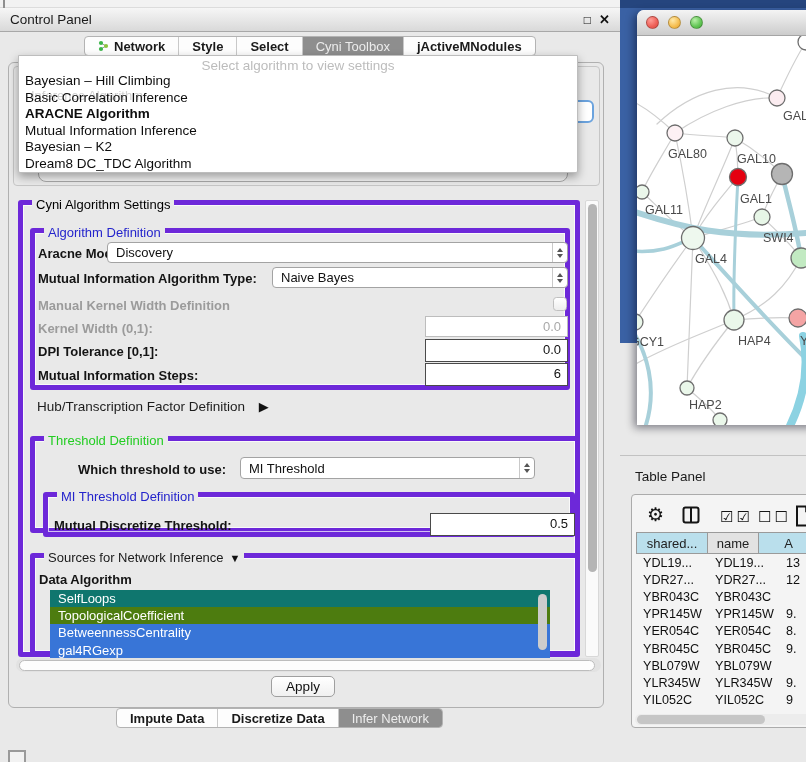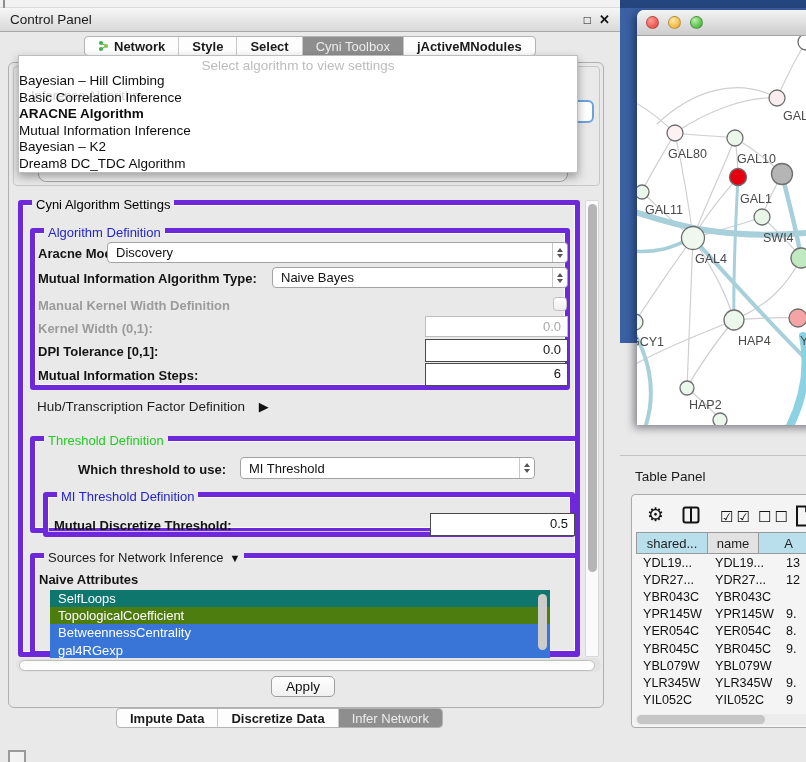--- a/index.html
+++ b/index.html
@@ -37,21 +37,21 @@
   #combo-frag { left:38px; top:158px; width:530px; height:24px; border:1px solid #a8a8a8; border-radius:8px; background:#f3f3f3; }
   #focus-frag { left:540px; top:100px; width:54px; height:23px; background:#fff; border:2.5px solid #6ba3de; border-radius:6px; }
 
   
   #algo-dropdown { left:18px; top:55px; width:560px; height:118px; background:#fff;
                    border:1px solid #bdbdbd; border-radius:0 0 2px 2px; z-index:20;
                    box-shadow:0 4px 10px rgba(0,0,0,0.35); }
   #algo-placeholder { width:100%; text-align:center; font-size:13.5px; color:#bcbcbc; padding-top:2px; }
   #ghost-label { position:absolute; left:12px; top:32px; font-size:13px; color:rgba(130,130,130,0.38); }
   #algo-items { position:absolute; left:0; top:17px; width:100%; }
-  .algo-item { font-size:13.5px; color:#0d0d0d; line-height:16.6px; }
+  .algo-item { font-size:13.5px; color:#0d0d0d; line-height:16.6px; padding-left:6px; }
   .algo-item.sel { font-weight:bold; }
 
   
   .grp { position:absolute; border:5px solid #6d28d9; border-radius:3px;
          box-shadow:inset 0 0 0 1px rgba(255,255,255,0.7); }
   .grp-title { position:absolute; top:-8px; left:9px; background:#e9e9e9; padding:0 4px; font-size:13px; white-space:nowrap; }
   #grp-settings { left:18px; top:200px; width:562px; height:457px; }
   #grp-algodef  { left:30px; top:228px; width:540px; height:162px; }
   #grp-algodef > .grp-title { color:#2424cc; }
   #grp-threshold { left:30px; top:436px; width:550px; height:97px; }
@@ -251,21 +251,21 @@
       <div class="grp-title">MI Threshold Definition</div>
       <div class="abs lbl" style="left:6px; top:21px;">Mutual Discretize Threshold:</div>
       <div class="field" style="left:382px; top:16px; width:145px; height:23px;">0.5</div>
     </div>
   </div>
 
   <div class="grp" id="grp-sources">
     <div class="grp-title" style="color:#1a1a1a;">
       <span>Sources for Network Inference</span><span id="src-arrow">▼</span>
     </div>
-    <div class="abs lbl" style="left:4px; top:14px;">Naive Attributes</div>
+    <div class="abs lbl" style="left:4px; top:14px;">Data Algorithm</div>
     <div id="attr-list">
       <div class="attr-item" style="background: #0f766e;">SelfLoops</div>
         <div class="attr-item" style="background: #4d7c0f;">TopologicalCoefficient</div>
         <div class="attr-item" style="background: rgb(56, 117, 215);">BetweennessCentrality</div>
         <div class="attr-item" style="background: rgb(56, 117, 215);">gal4RGexp</div>
         <div id="attr-thumb"></div>
     </div>
   </div>
 
   <div class="abs" id="vscroll">

